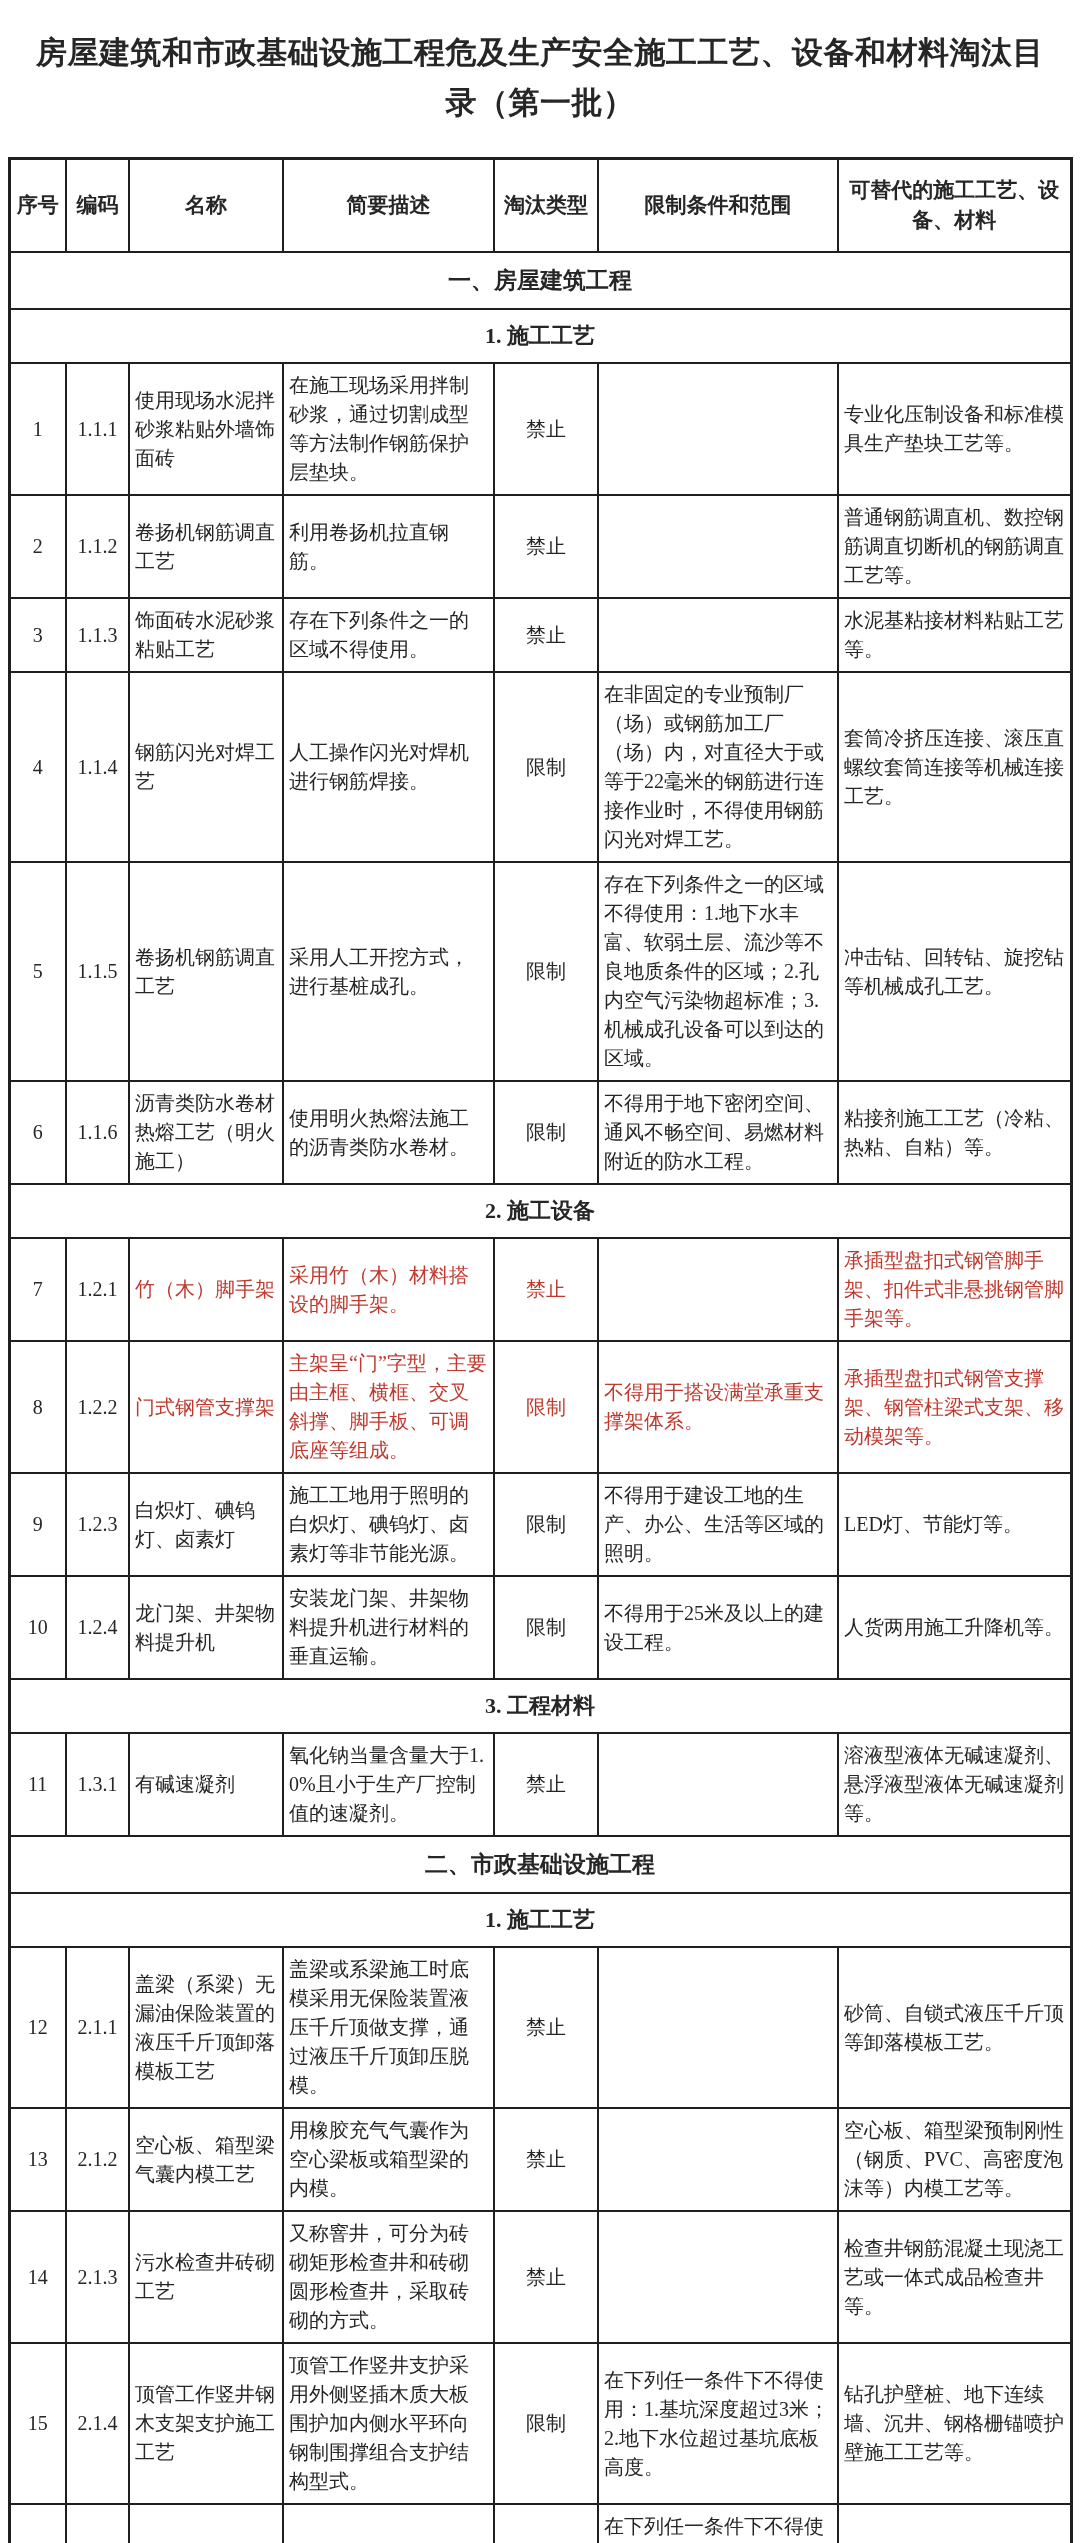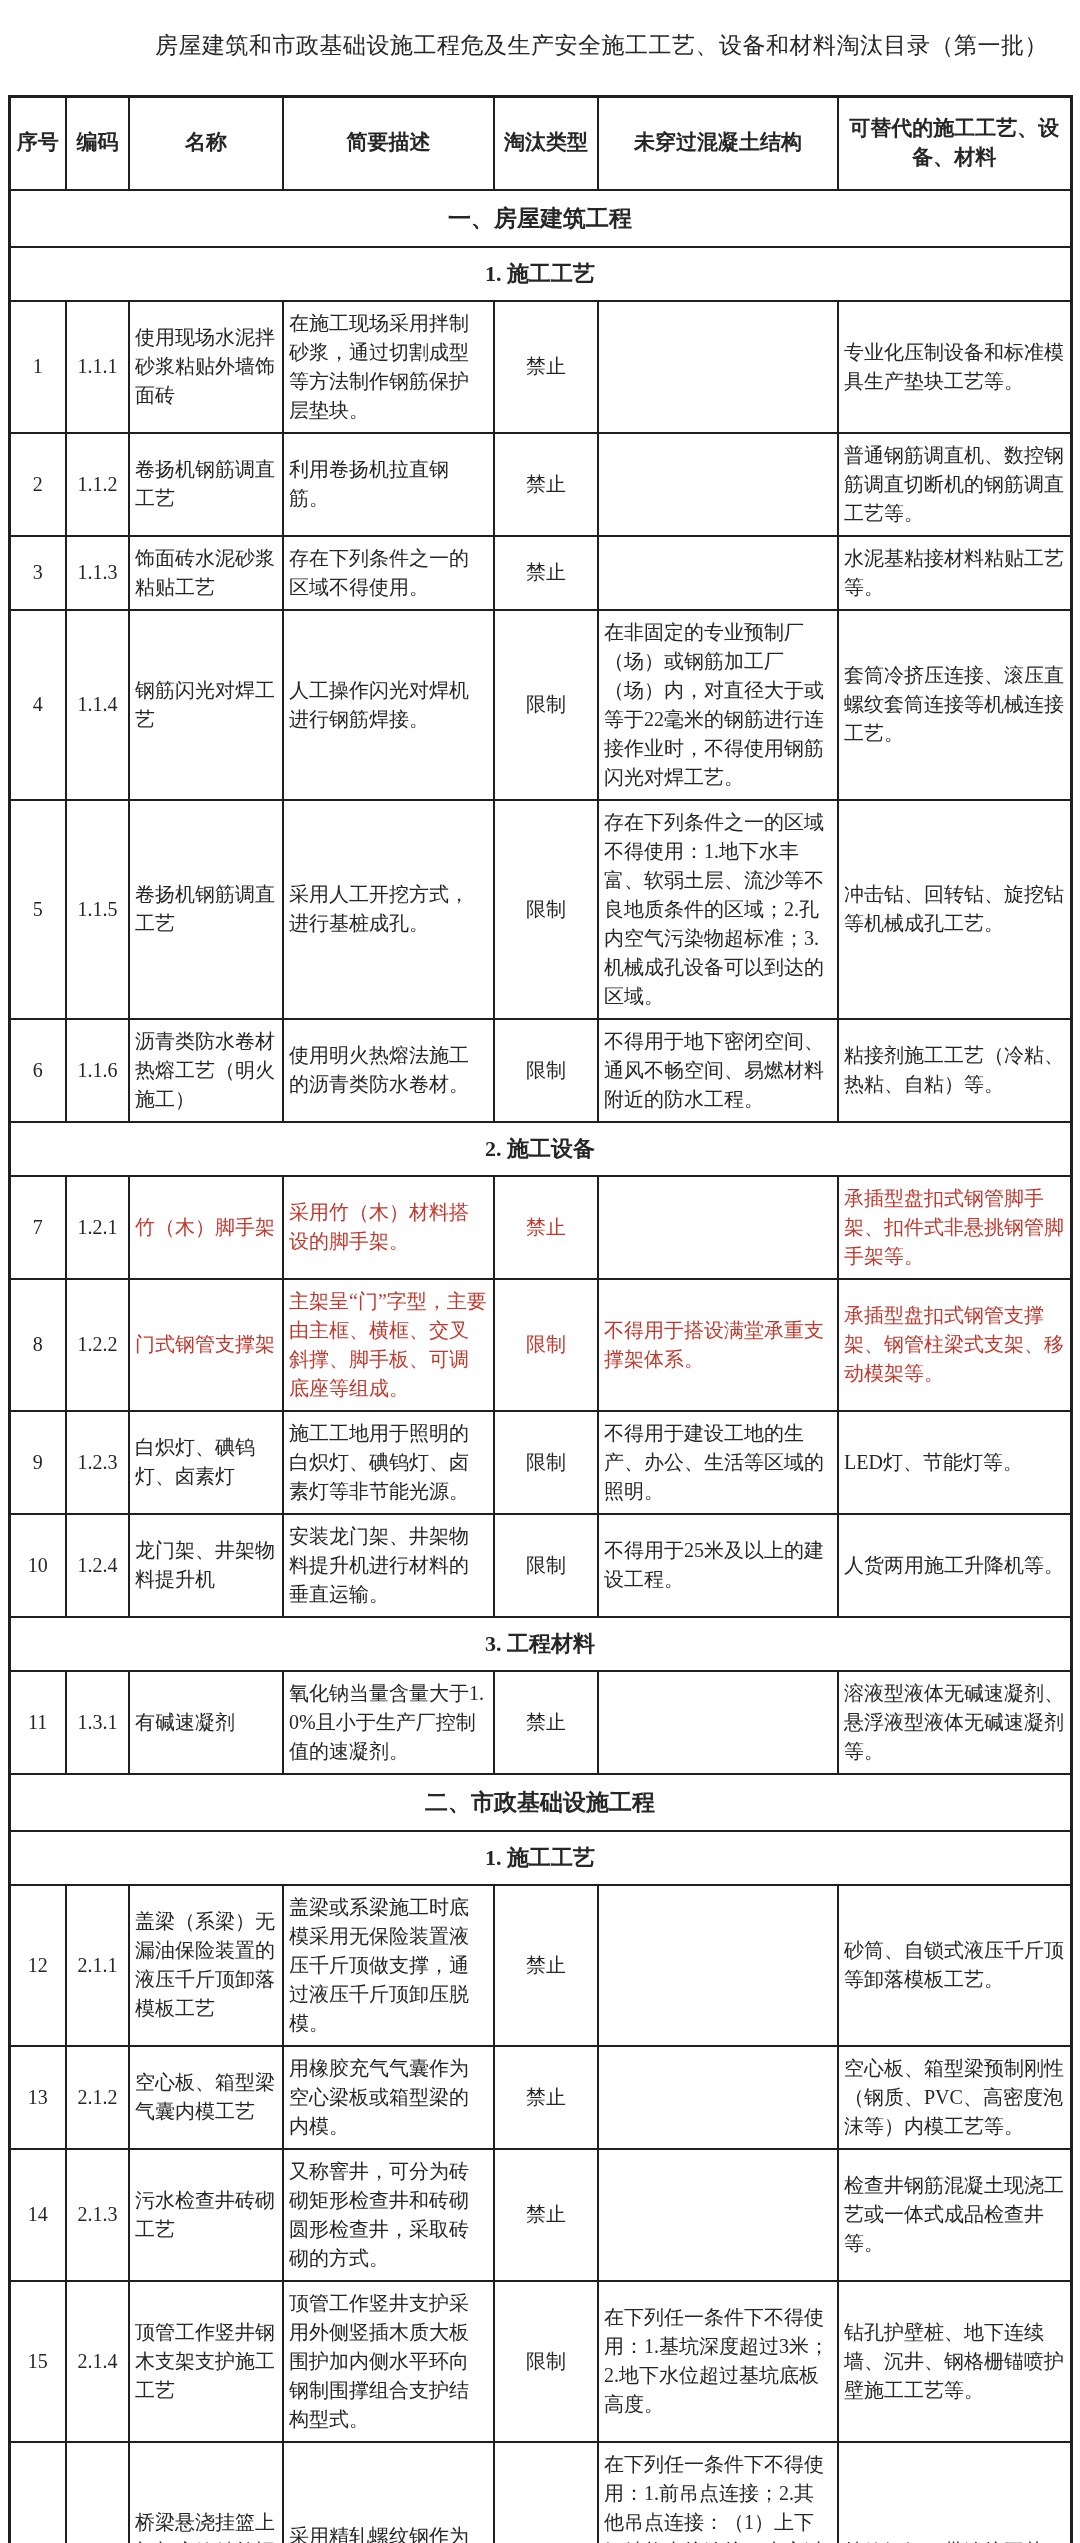--- a/index.html
+++ b/index.html
@@ -18,23 +18,23 @@
     width:1080px;
     min-height:2543px;
     margin:0 auto;
     background:var(--bg);
     box-sizing:border-box;
     padding-top:28px;
   }
   .doc-title{
     width:1016px;
     margin:0 auto;
-    text-align:right;
-    font-size:23px;
-    font-weight:normal;
+    text-align:center;
+    font-size:31px;
+    font-weight:bold;
     line-height:1.6;
     letter-spacing:0.5px;
   }
   table.catalog{
     width:1062px;
     margin:30px auto 0 auto;
     border-collapse:collapse;
     table-layout:fixed;
     border:3px solid var(--border);
   }
@@ -88,21 +88,21 @@
         <col style="width:240px">
         <col style="width:233px">
     </colgroup>
     <thead>
       <tr>
           <th>序号</th>
           <th>编码</th>
           <th>名称</th>
           <th>简要描述</th>
           <th>淘汰类型</th>
-          <th>未穿过混凝土结构</th>
+          <th>限制条件和范围</th>
           <th>可替代的施工工艺、设备、材料</th>
         </tr>
     </thead>
     <tbody>
         <tr class="section-row">
           <td colspan="7">一、房屋建筑工程</td>
         </tr>
         <tr class="subsection-row">
           <td colspan="7">1. 施工工艺</td>
         </tr>

